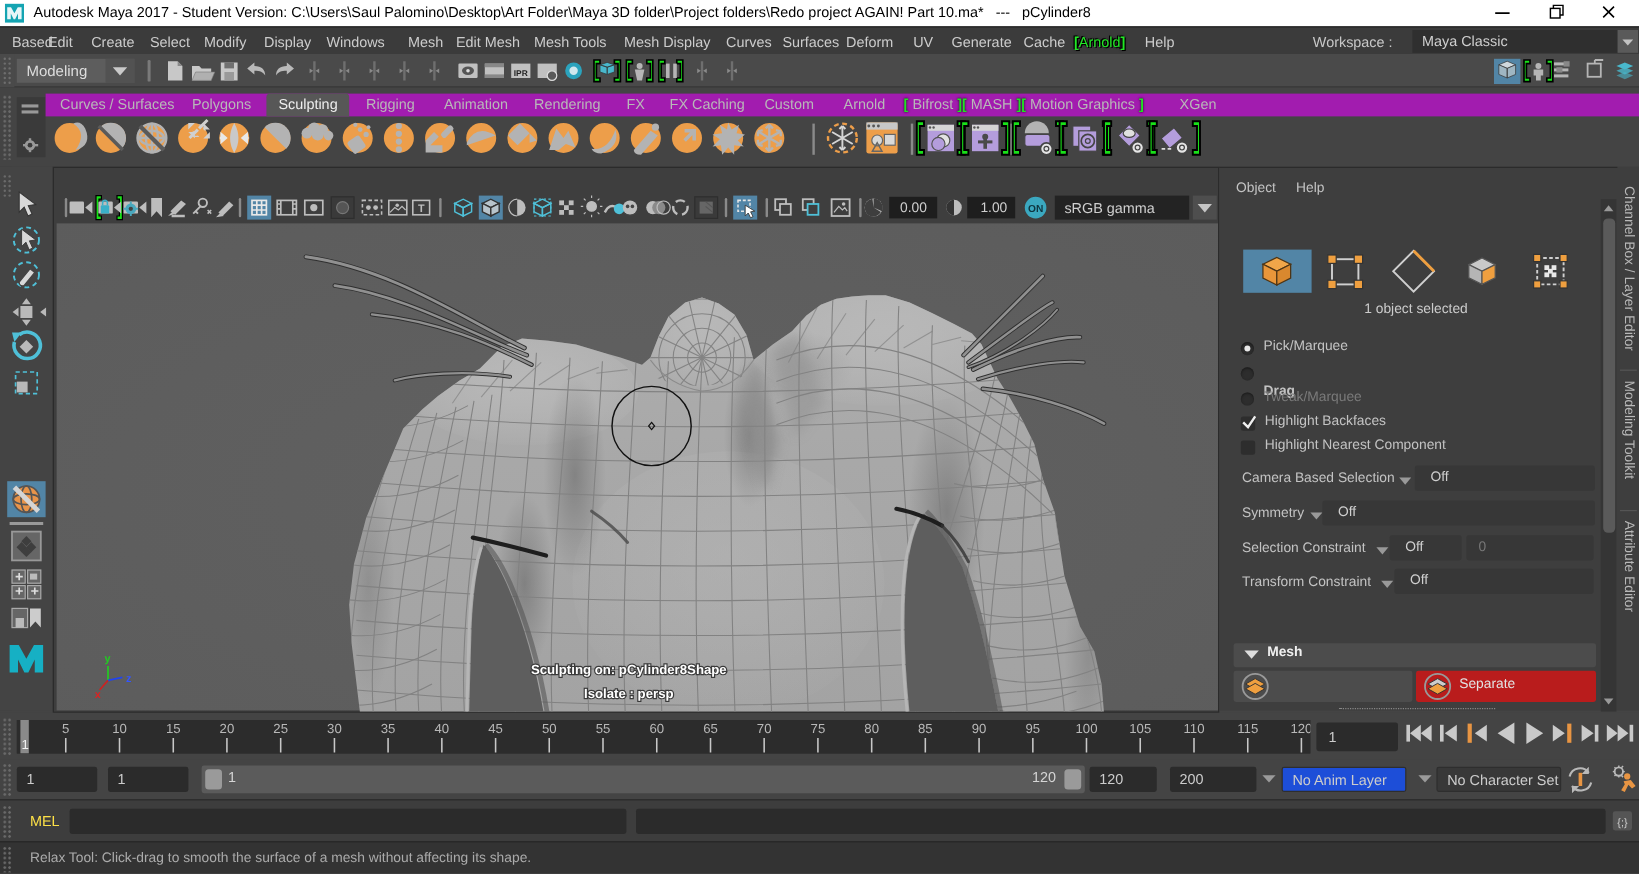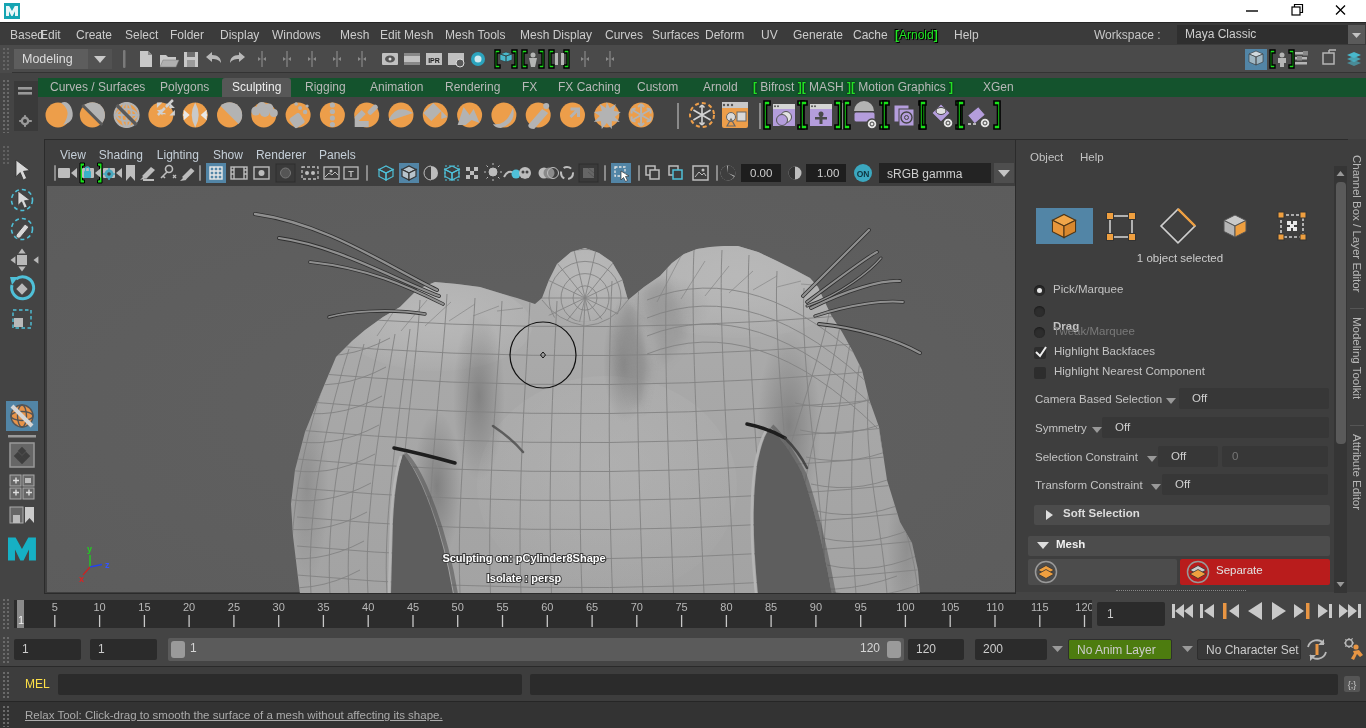--- a/index.html
+++ b/index.html
@@ -14,21 +14,21 @@
 
 
 #menubar { position:absolute; left:0; top:22px; width:1366px; height:23px; background:#3b3b3b; border-top:1px solid #262626; color:#cccccc; font-size:12px; }
 #menubar .mi { position:absolute; top:5px; white-space:nowrap; }
 
 
 #statusbar { position:absolute; left:0; top:45px; width:1366px; height:28px; background:#4a4a4a; border-bottom:1px solid #333; }
 
 
 #shelf { position:absolute; left:0; top:73px; width:1366px; height:66px; background:#444444; }
-#shelftabs { position:absolute; left:38px; top:5px; width:1328px; height:19px; background:#14532d; font-size:12px; color:#b8b8b8; }
+#shelftabs { position:absolute; left:38px; top:5px; width:1328px; height:19px; background:#a21caf; font-size:12px; color:#b8b8b8; }
 #shelftabs .tab { position:absolute; top:0; height:19px; line-height:19px; padding:0 10px; }
 #shelftabs .tab.active { background:#575757; color:#eeeeee; border-radius:3px 3px 0 0; }
 
 
 #toolbox { position:absolute; left:0; top:139px; width:44px; height:453px; background:#444444; }
 #viewport { position:absolute; left:44px; top:139px; width:972px; height:455px; background:#3e3e3e; border:1px solid #2b2b2b; }
 .vpmenus { position:absolute; left:15px; top:8px; color:#c5cfd8; font-size:12px; }
 .vpmenus span { margin-right:0px; }
 #vpcanvas { position:absolute; left:2px; top:46px; }
 
@@ -49,34 +49,35 @@
 </style>
 </head>
 <body>
 <div id="win">
 
   <div id="titlebar">
     <svg class="abs" style="left:4px;top:3px" width="16" height="16" viewBox="0 0 16 16">
       <rect x="0" y="0" width="16" height="16" fill="#14a4b2"></rect>
       <path d="M2 13 V3 h3.2 L8 8 l2.8-5 H14 v10 h-3 V8.2 L8.6 13 H7.4 L5 8.2 V13 Z" fill="#e8f6f8"></path>
     </svg>
+    <div class="ttext">Autodesk Maya 2017 - Student Version: C:\Users\Saul Palomino\Desktop\Art Folder\Maya 3D folder\Project folders\Redo project AGAIN! Part 10.ma*&nbsp;&nbsp; ---&nbsp;&nbsp; pCylinder8</div>
     <svg class="abs" style="left:1239px;top:0" width="127" height="22" viewBox="0 0 127 22">
       <path d="M7 11 h12" stroke="#000" stroke-width="1.4" fill="none"></path>
       <rect x="53" y="7" width="8" height="8" fill="none" stroke="#000" stroke-width="1.2"></rect>
       <path d="M55.5 7 V4.5 h8 v8 H61" fill="none" stroke="#000" stroke-width="1.2"></path>
       <path d="M97 5.5 l9 9 m0 -9 l-9 9" stroke="#000" stroke-width="1.3" fill="none"></path>
     </svg>
   </div>
 
   <div id="menubar">
       <div class="mi" style="left:10px">Based</div>
       <div class="mi" style="left:40px">Edit</div>
       <div class="mi" style="left:76px">Create</div>
       <div class="mi" style="left:125px">Select</div>
-      <div class="mi" style="left:170px">Folder</div>
+      <div class="mi" style="left:170px">Modify</div>
       <div class="mi" style="left:220px">Display</div>
       <div class="mi" style="left:272px">Windows</div>
       <div class="mi" style="left:340px">Mesh</div>
       <div class="mi" style="left:380px">Edit Mesh</div>
       <div class="mi" style="left:445px">Mesh Tools</div>
       <div class="mi" style="left:520px">Mesh Display</div>
       <div class="mi" style="left:605px">Curves</div>
       <div class="mi" style="left:652px">Surfaces</div>
       <div class="mi" style="left:705px">Deform</div>
       <div class="mi" style="left:761px">UV</div>
@@ -459,23 +460,20 @@
           <rect x="-12" y="-10" width="13" height="16"></rect>
           <rect x="-9" y="-2" width="7" height="8" fill="#bbb" stroke="none"></rect>
           <path d="M3 -10 h9 v16 l-4.5 -5 l-4.5 5 z" fill="#ccc" stroke="none"></path>
         </g>
         <g transform="translate(8,396)">
           <path d="M0 20 V2 h6 L11 11 l5-9 h6 v18 h-5.5 V11.5 L12.3 20 h-2.6 L5.5 11.5 V20 Z" fill="#16b0c4" transform="scale(1.27)"></path>
         </g>
       </svg></div>
 
   <div id="viewport">
-    <div class="vpmenus">
-      <span style="margin-right:13px">View</span><span style="margin-right:14px">Shading</span><span style="margin-right:14px">Lighting</span><span style="margin-right:13px">Show</span><span style="margin-right:13px">Renderer</span><span>Panels</span>
-    </div>
     <div id="vpicons">
         <svg width="968" height="24" viewBox="0 0 968 24" style="position:absolute;left:2px;top:21px">
           <rect x="7" y="4" width="2" height="16" rx="1" fill="#8a8a8a"></rect>
           <g transform="translate(20,12)">
             <rect x="-9" y="-5" width="12" height="10" rx="1" fill="#bdbdbd"></rect>
             <path d="M4 0 l6 -5 v10 z" fill="#bdbdbd"></path>
           </g>
           <g transform="translate(33,2)">
             <path d="M0 0 h4.5 v3 h-2 v14 h2 v3 h-4.5 z" fill="#19e219" stroke="#000"></path>
             <path d="M22 0 h-4.5 v3 h2 v14 h-2 v3 h4.5 z" fill="#19e219" stroke="#000"></path>
@@ -872,26 +870,20 @@
       <svg width="12" height="9" style="position:absolute;left:130px;top:315px">
         <path d="M1 1 h10 l-5 6 z" fill="#999"></path>
       </svg>
       <div style="position:absolute;left:142px;top:306px;width:60px;height:21px;background:#373737;border-radius:2px;color:#cfcfcf;line-height:21px;padding-left:13px;">Off</div>
       <div style="position:absolute;left:206px;top:306px;width:106px;height:21px;background:#373737;border-radius:2px;color:#777;line-height:21px;padding-left:10px;">0</div>
       <div style="position:absolute;left:19px;top:339px;color:#c3c3c3;">Transform Constraint</div>
       <svg width="12" height="9" style="position:absolute;left:134px;top:343px">
         <path d="M1 1 h10 l-5 6 z" fill="#999"></path>
       </svg>
       <div style="position:absolute;left:146px;top:334px;width:166px;height:21px;background:#373737;border-radius:2px;color:#cfcfcf;line-height:21px;padding-left:13px;">Off</div>
-      <div style="position:absolute;left:18px;top:365px;width:296px;height:20px;background:#4c4c4c;border-radius:2px;color:#dcdcdc;">
-        <svg width="10" height="12" style="position:absolute;left:10px;top:4px">
-          <path d="M2 1 l7 5 l-7 5 z" fill="#ddd"></path>
-        </svg>
-        <span style="position:absolute;left:29px;top:2px;font-weight:bold;">Soft Selection</span>
-      </div>
       <div style="position:absolute;left:12px;top:396px;width:302px;height:20px;background:#4c4c4c;border-radius:2px;color:#f0f0f0;">
         <svg width="14" height="12" style="position:absolute;left:8px;top:5px">
           <path d="M1 1 h12 l-6 7 z" fill="#ddd"></path>
         </svg>
         <span style="position:absolute;left:28px;top:2px;font-weight:bold;">Mesh</span>
       </div>
       <div style="position:absolute;left:12px;top:419px;width:149px;height:26px;background:#4c4c4c;border-radius:2px;color:#e2e2e2;">
         <svg width="24" height="24" style="position:absolute;left:6px;top:1px" viewBox="0 0 24 24">
           <circle cx="12" cy="12" r="10.5" fill="none" stroke="#999" stroke-width="1.5"></circle>
           <path d="M4 10 l8 -4.5 l8 4.5 l-8 4.5 z" fill="#ef9f3f" stroke="#333" stroke-width="0.8"></path>
@@ -1021,21 +1013,21 @@
     <div class="field" style="left:14px;top:6px;width:67px;height:21px;line-height:21px;padding-left:8px;">1</div>
     <div class="field" style="left:90px;top:6px;width:67px;height:21px;line-height:21px;padding-left:8px;">1</div>
     <div style="position:absolute;left:168px;top:5px;width:736px;height:23px;background:#5b5b5b;border-radius:2px;color:#d5d5d5;font-size:12px;">
       <div style="position:absolute;left:3px;top:3px;width:14px;height:17px;background:#9a9a9a;border-radius:3px;"></div>
       <div style="position:absolute;left:22px;top:3px;">1</div>
       <div style="position:absolute;right:24px;top:3px;">120</div>
       <div style="position:absolute;right:3px;top:3px;width:14px;height:17px;background:#9a9a9a;border-radius:3px;"></div>
     </div>
     <div class="field" style="left:908px;top:6px;width:56px;height:21px;line-height:21px;padding-left:8px;">120</div>
     <div class="field" style="left:975px;top:6px;width:72px;height:21px;line-height:21px;padding-left:8px;">200</div>
-    <div class="field" style="left:1068px;top:6px;width:104px;height:21px;line-height:21px;padding-left:8px;background:#4d7c0f;border:1px solid #2e2e2e;">No Anim Layer</div>
+    <div class="field" style="left:1068px;top:6px;width:104px;height:21px;line-height:21px;padding-left:8px;background:#1d4ed8;border:1px solid #2e2e2e;">No Anim Layer</div>
     <div class="field" style="left:1197px;top:6px;width:104px;height:21px;line-height:21px;padding-left:8px;background:#383838;border:1px solid #2e2e2e;">No Character Set</div>
     <svg class="abs" style="left:1050px;top:12px" width="16" height="10" viewBox="0 0 16 10">
         <path d="M2 1 l11 0 l-5.5 6 z" fill="#9a9a9a"></path>
       </svg>
     <svg class="abs" style="left:1180px;top:12px" width="16" height="10" viewBox="0 0 16 10">
         <path d="M2 1 l11 0 l-5.5 6 z" fill="#9a9a9a"></path>
       </svg>
     <div id="rb-icons">
         <svg width="60" height="28" viewBox="0 0 60 28" style="position:absolute;left:1305px;top:3px">
           <g fill="none" stroke="#b9b9b9" stroke-width="1.8">
@@ -1061,16 +1053,16 @@
     <div class="field" style="left:58px;top:7px;width:464px;height:21px;"></div>
     <div class="field" style="left:530px;top:7px;width:808px;height:21px;"></div>
     <svg class="abs" style="left:1343px;top:8px" width="18" height="18" viewBox="0 0 18 18">
       <rect x="1" y="1" width="16" height="16" rx="2" fill="#555"></rect>
       <text x="9" y="13" font-size="9" fill="#ccc" text-anchor="middle" font-family="Liberation Sans">{;}</text>
     </svg>
   </div>
 
   <div id="helpline">
     <div class="dots" style="left:2px;top:3px;height:22px;"></div>
-    <div style="position:absolute;left:25px;top:7px;text-decoration:underline;">Relax Tool: Click-drag to smooth the surface of a mesh without affecting its shape.</div>
+    <div style="position:absolute;left:25px;top:7px;">Relax Tool: Click-drag to smooth the surface of a mesh without affecting its shape.</div>
   </div>
 
 </div>
 
 </body></html>

